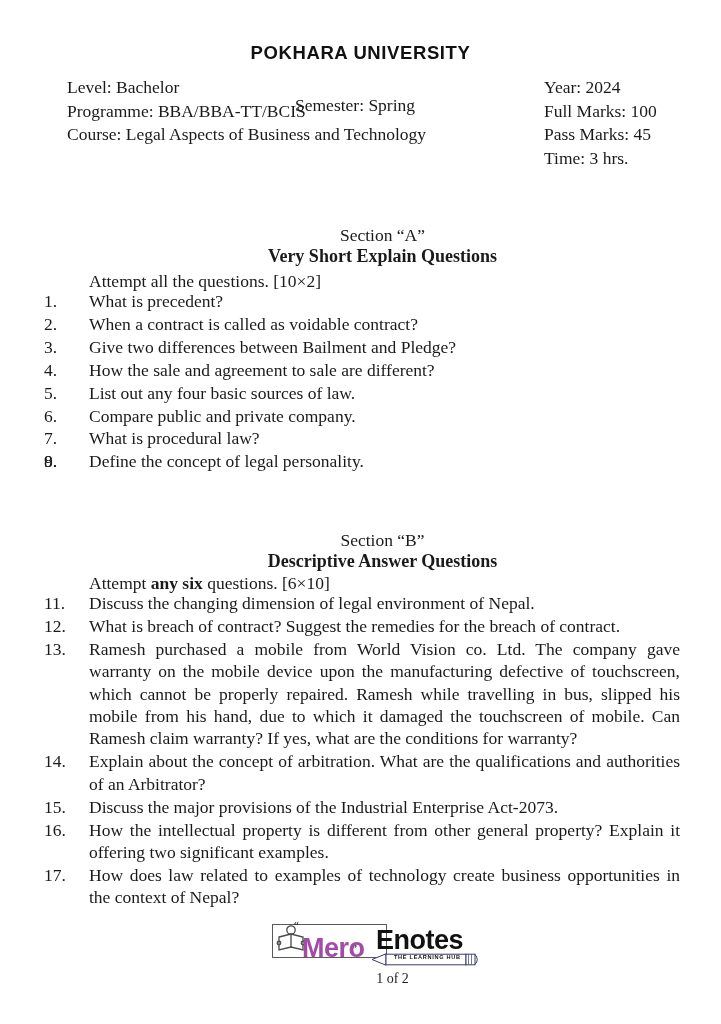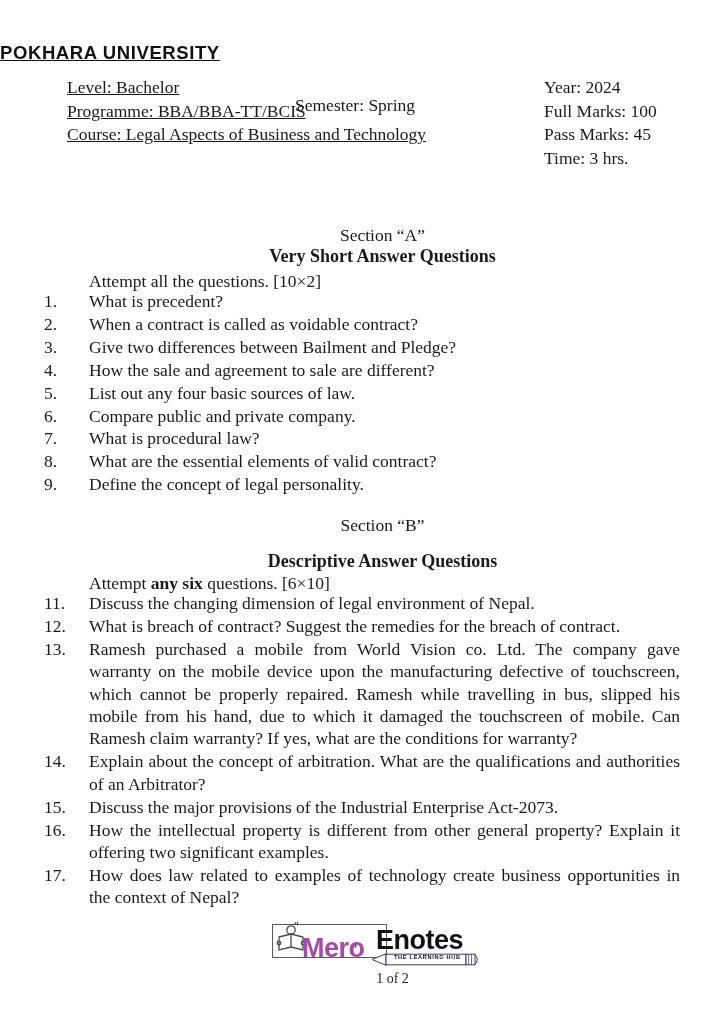--- a/index.html
+++ b/index.html
@@ -20,38 +20,38 @@
     left: 0; top: 0;
     width: 721px;
     height: 1024px;
   }
 
   
   .uni-title {
     position: absolute;
     left: 0; top: 42px;
     width: 721px;
+    text-align: center;
     font-family: "Liberation Sans", "DejaVu Sans", sans-serif;
     font-weight: bold;
     font-size: 18.5px;
     letter-spacing: 0.6px;
     color: #111;
-    text-decoration: underline;
   }
 
   
   .meta {
     position: absolute;
     left: 0; top: 76px;
     width: 721px;
     height: 92px;
     font-size: 17.5px;
     line-height: 23.5px;
   }
-  .meta .col-left  { position: absolute; left: 67px;  top: 0; text-decoration: underline; }
+  .meta .col-left  { position: absolute; left: 67px;  top: 0; }
   .meta .col-mid   { position: absolute; left: 295px; top: 18px; }
   .meta .col-right { position: absolute; left: 512px; top: 0; margin-left: 32px; }
   .meta .row { white-space: nowrap; }
 
   
   .instruction {
     position: absolute;
     left: 42px; top: 174px;
     width: 638px;
     font-style: italic;
@@ -70,21 +70,21 @@
     text-align: center;
     font-size: 17.5px;
     line-height: 22px;
   }
   .sec-head.bold {
     font-weight: bold;
     font-size: 18px;
   }
   #secA-label { top: 224px; }
   #secA-sub   { top: 245px; }
-  #secB-label { top: 514px; }
+  #secB-label { top: 529px; }
   #secB-sub   { top: 550px; }
 
   .attempt {
     position: absolute;
     left: 89px;
     font-size: 17.5px;
     line-height: 22px;
     white-space: nowrap;
   }
   #attemptA { top: 270px; }
@@ -228,32 +228,32 @@
     <div class="col-right">
       <div class="row">Year: 2024</div>
       <div class="row">Full Marks: 100</div>
       <div class="row">Pass Marks: 45</div>
       <div class="row">Time: 3 hrs.</div>
     </div>
   </div>
 
 
   <div class="sec-head" id="secA-label">Section “A”</div>
-  <div class="sec-head bold" id="secA-sub">Very Short Answer Questions</div>
+  <div class="sec-head bold" id="secA-sub">Very Short Explain Questions</div>
   <div class="attempt" id="attemptA">Attempt all the questions. [10×2]</div>
 
   <div class="qlist" id="listA">
       <div class="q single"><span class="num">1.</span><span>What is precedent?</span></div>
       <div class="q single"><span class="num">2.</span><span>When a contract is called as voidable contract?</span></div>
       <div class="q single"><span class="num">3.</span><span>Give two differences between Bailment and Pledge?</span></div>
       <div class="q single"><span class="num">4.</span><span>How the sale and agreement to sale are different?</span></div>
       <div class="q single"><span class="num">5.</span><span>List out any four basic sources of law.</span></div>
       <div class="q single"><span class="num">6.</span><span>Compare public and private company.</span></div>
       <div class="q single"><span class="num">7.</span><span>What is procedural law?</span></div>
-      <div class="q single"><span class="num">8.</span><span>What are the essential elements of valid contract?</span></div>
+      <div class="q single"><span class="num">8.</span></div>
       <div class="q single"><span class="num">9.</span><span>Define the concept of legal personality.</span></div>
     </div>
 
   <div class="sec-head" id="secB-label">Section “B”</div>
   <div class="sec-head bold" id="secB-sub">Descriptive Answer Questions</div>
   <div class="attempt" id="attemptB">
     <span>Attempt </span><b>any six</b><span> questions. [6×10]</span>
   </div>
 
   <div class="qlist" id="listB">

